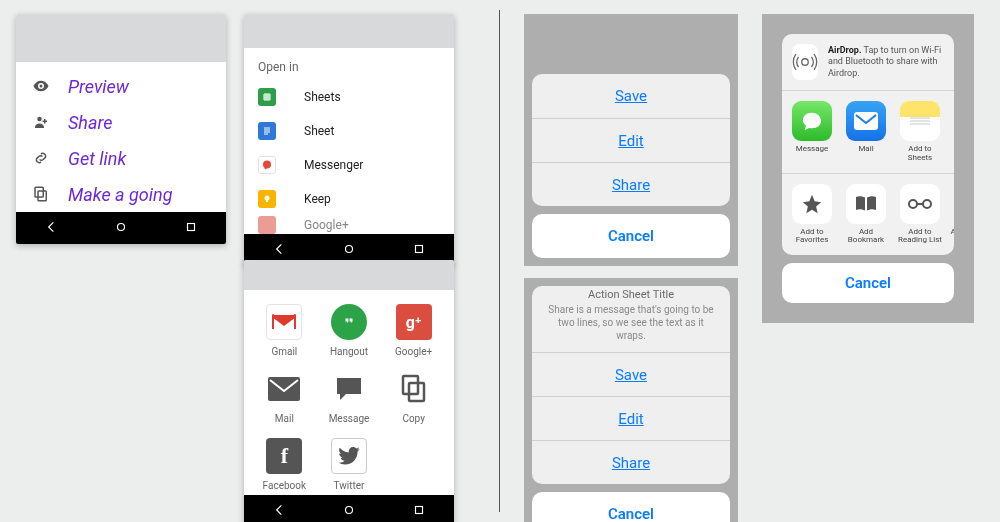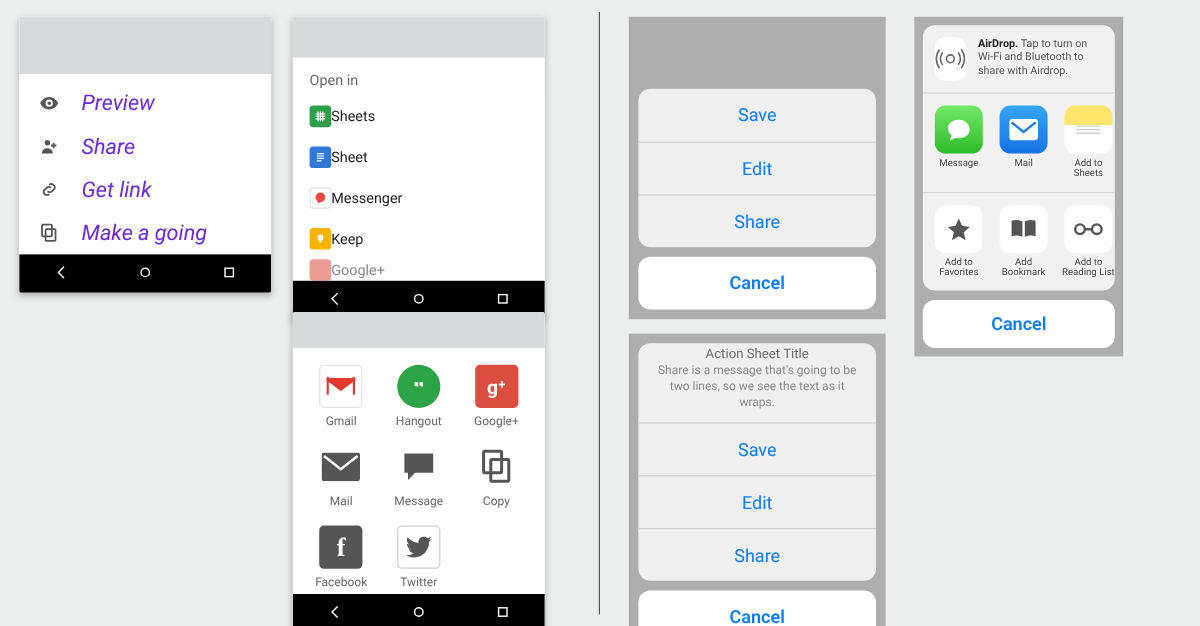--- a/index.html
+++ b/index.html
@@ -29,21 +29,21 @@
   .and-row {
     display: flex; align-items: center; height: 36px; padding: 0 14px;
   }
   .and-row .icon { width: 22px; display:flex; justify-content:center; }
   .and-row .lbl { margin-left: 16px; font-size: 18px; color:#6d28d9;font-style:italic; }
   .and-section-title { padding: 12px 14px 6px; font-size:12px; color:#666; }
   .and-app-row {
     display:flex; align-items:center; height:34px; padding: 0 14px;
   }
   .and-app-row .sq { width:18px;height:18px;border-radius:3px; display:flex;align-items:center;justify-content:center; }
-  .and-app-row .lbl { margin-left: 0; font-size:12px; color:#222; }
+  .and-app-row .lbl { margin-left: 28px; font-size:12px; color:#222; }
   .and-nav {
     height: 32px; background:#000; display:flex; justify-content:space-around;
     align-items:center;
   }
   .and-nav svg { stroke:#fff; fill:none; }
 
   .and-grid {
     display:grid; grid-template-columns: repeat(3,1fr); padding: 14px 8px 4px;
     row-gap: 14px; background:#fff;
   }
@@ -52,32 +52,32 @@
   .and-cell .clbl { font-size:10px; color:#666; }
 
   
   .ios-phone {
     position:absolute; width:214px; background:#aeaeae; padding:8px;
     display:flex; flex-direction:column; gap:8px;
   }
   .ios-group { background:#efeff0; border-radius:10px; overflow:hidden; }
   .ios-opt {
     height:44px; display:flex;align-items:center;justify-content:center;
-    color:#0a7cff; font-size:15px; border-top:1px solid #d0d0d0;
+    color:#0a7cff; font-size:15px; border-top:1px solid #d0d0d0;text-decoration:underline;
   }
   .ios-opt:first-child { border-top:none; }
   .ios-cancel {
     background:#fff; border-radius:10px; height:44px;
     display:flex;align-items:center;justify-content:center;
     color:#0a7cff; font-size:15px; font-weight:600;
   }
   .ios-title { text-align:center; font-size:11px; color:#6b6b6b; padding:2px 12px 2px; }
   .ios-msg { text-align:center; font-size:10px; color:#8a8a8a; padding:0 14px 10px; line-height:1.3; }
 
-  .ios-share-phone { position:absolute; width:174px; background:#aeaeae; padding:7px; }
+  .ios-share-phone { position:absolute; width:212px; background:#aeaeae; padding:20px; }
   .ios-share-body { background:#f1f1f2; border-radius:10px; overflow:hidden; }
   .airdrop-row {
     display:flex; align-items:center; gap:10px; padding:10px 10px;
     border-bottom:1px solid #d6d6d6;
   }
   .airdrop-ic {
     width:36px;height:36px;border-radius:8px;background:#fff;
     display:flex;align-items:center;justify-content:center;
   }
   .airdrop-txt { font-size:9px; color:#555; line-height:1.25; }

